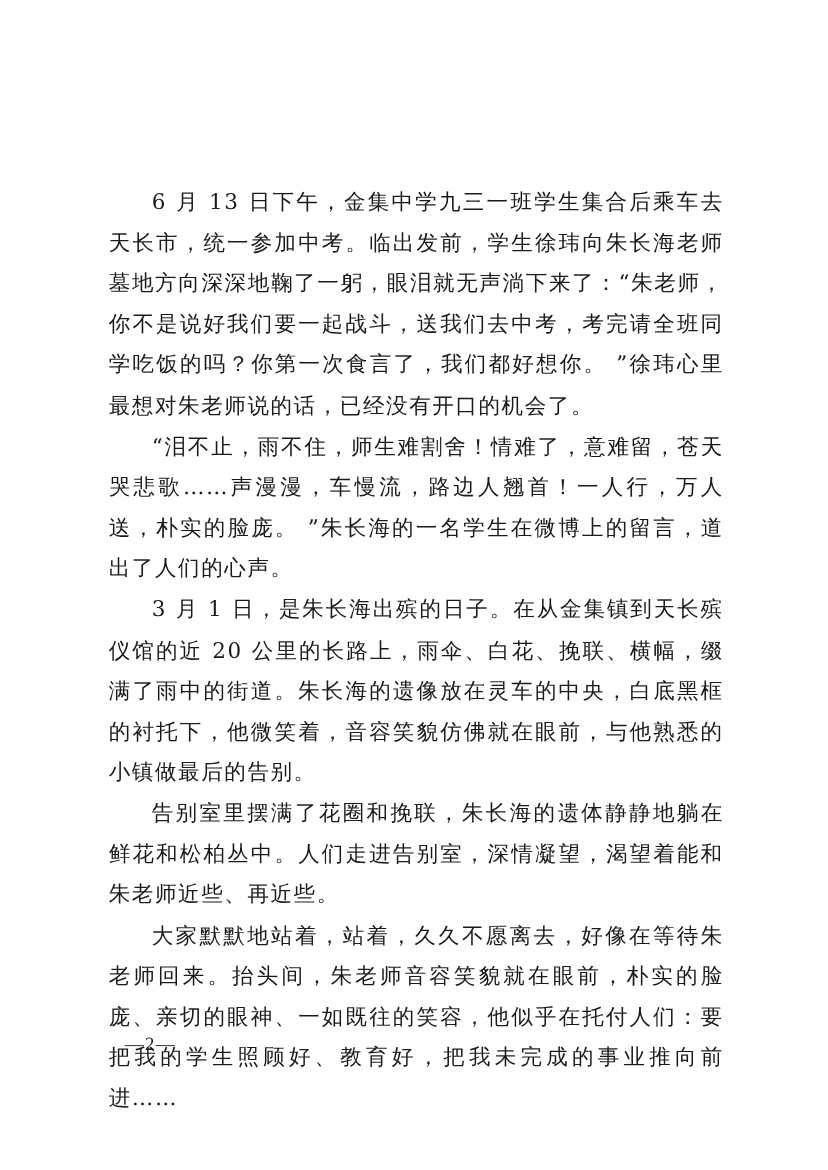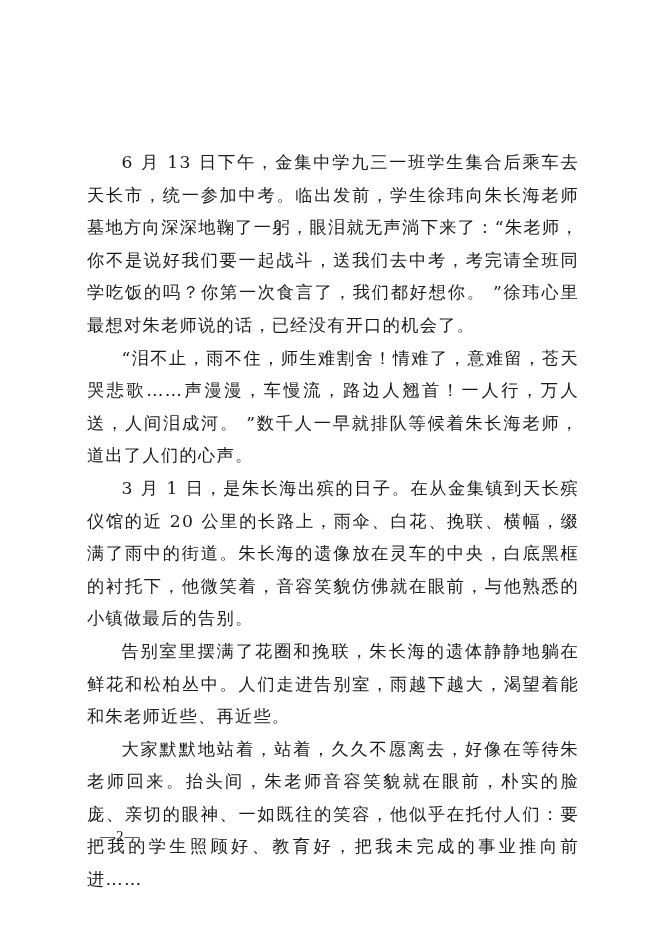--- a/index.html
+++ b/index.html
@@ -11,19 +11,19 @@
           text-indent:2em; letter-spacing:1.3px; }
   .page-number { position:absolute; left:100px; top:828px; font-size:15px;
                  font-family:"Liberation Serif", serif; letter-spacing:1px; }
 </style>
 </head>
 <body>
 
 <div class="page">
   <div class="body-text">
     <p class="para">6 月 13 日下午，金集中学九三一班学生集合后乘车去天长市，统一参加中考。临出发前，学生徐玮向朱长海老师墓地方向深深地鞠了一躬，眼泪就无声淌下来了：“朱老师，你不是说好我们要一起战斗，送我们去中考，考完请全班同学吃饭的吗？你第一次食言了，我们都好想你。 ”徐玮心里最想对朱老师说的话，已经没有开口的机会了。</p>
-    <p class="para">“泪不止，雨不住，师生难割舍！情难了，意难留，苍天哭悲歌……声漫漫，车慢流，路边人翘首！一人行，万人送，人间泪成河。 ”数千人一早就排队等候着朱长海老师，道出了人们的心声。</p>
+    <p class="para">“泪不止，雨不住，师生难割舍！情难了，意难留，苍天哭悲歌……声漫漫，车慢流，路边人翘首！一人行，万人送，朴实的脸庞。 ”朱长海的一名学生在微博上的留言，道出了人们的心声。</p>
     <p class="para">3 月 1 日，是朱长海出殡的日子。在从金集镇到天长殡仪馆的近 20 公里的长路上，雨伞、白花、挽联、横幅，缀满了雨中的街道。朱长海的遗像放在灵车的中央，白底黑框的衬托下，他微笑着，音容笑貌仿佛就在眼前，与他熟悉的小镇做最后的告别。</p>
-    <p class="para">告别室里摆满了花圈和挽联，朱长海的遗体静静地躺在鲜花和松柏丛中。人们走进告别室，雨越下越大，渴望着能和朱老师近些、再近些。</p>
+    <p class="para">告别室里摆满了花圈和挽联，朱长海的遗体静静地躺在鲜花和松柏丛中。人们走进告别室，深情凝望，渴望着能和朱老师近些、再近些。</p>
     <p class="para">大家默默地站着，站着，久久不愿离去，好像在等待朱老师回来。抬头间，朱老师音容笑貌就在眼前，朴实的脸庞、亲切的眼神、一如既往的笑容，他似乎在托付人们：要把我的学生照顾好、教育好，把我未完成的事业推向前进……</p>
   </div>
   <div class="page-number">—2—</div>
 </div>
 
 </body></html>

